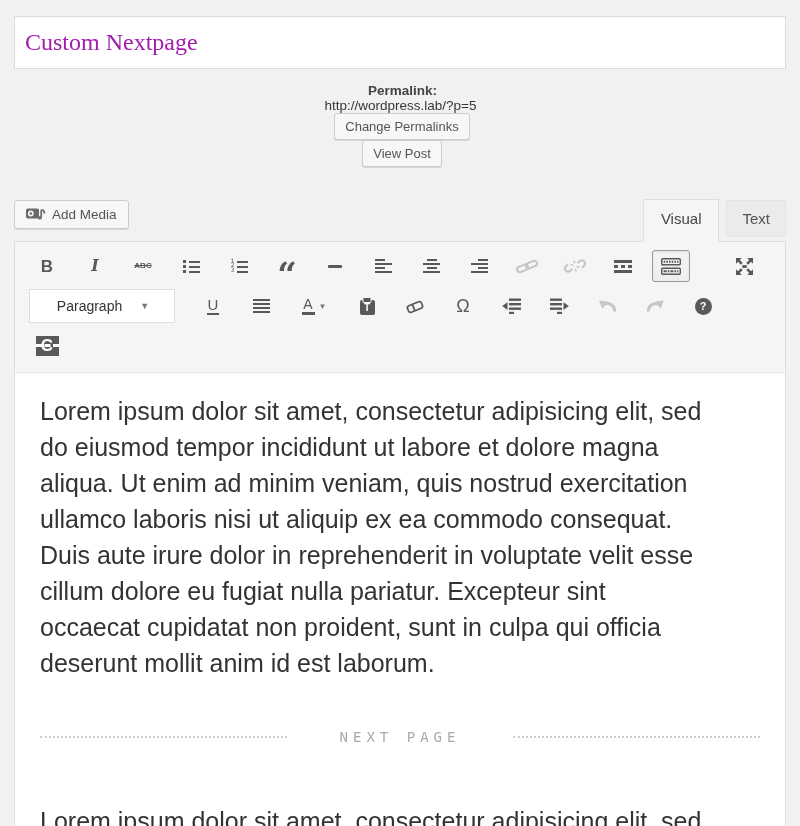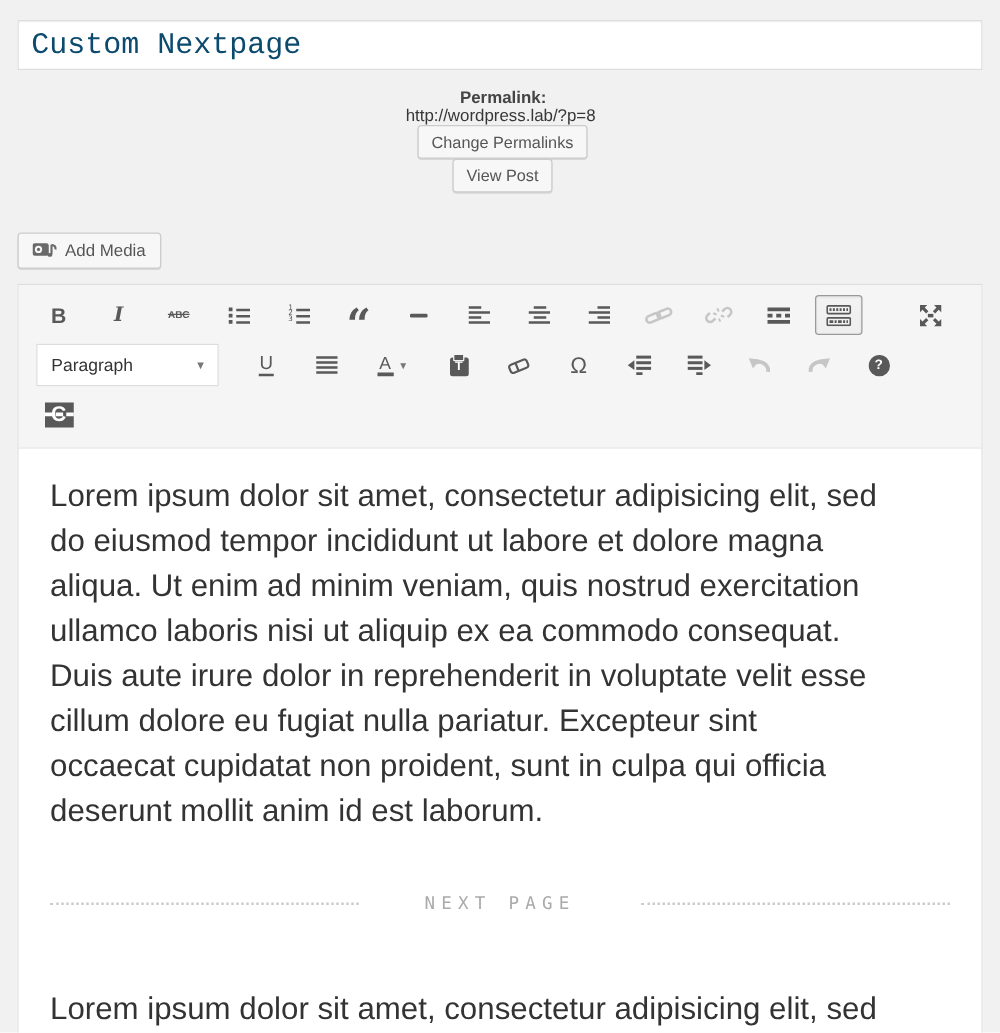--- a/index.html
+++ b/index.html
@@ -4,22 +4,22 @@
 <style>
   html,body{margin:0;padding:0;}
   body{
     width:800px;height:826px;overflow:hidden;box-sizing:border-box;
     background:#f1f1f1;font-family:"Liberation Sans",sans-serif;
   }
   .page{padding:16px 14px 0;}
 
   
   .title-input{
-    display:block;width:100%;box-sizing:border-box;height:40px;
-    font-family:Liberation Mono, monospace;font-size:24px;color:#0c4a6e;
+    display:block;width:100%;box-sizing:border-box;height:53px;
+    font-family:Liberation Serif, serif;font-size:24px;color:#a21caf;
     padding:4px 10px;border:1px solid #ddd;background:#fff;outline:none;
     box-shadow:inset 0 1px 1px rgba(0,0,0,.04);
   }
 
   
   .permalink-row{display:flex;align-items:center;margin:14px 0 0 11px;font-size:13.5px;color:#444;flex-direction:column;}
   .pl-label{font-weight:bold;margin-right:6px;}
   .pl-url{margin-right:10px;color:#373737;}
   .wp-btn{
     font-family:"Liberation Sans",sans-serif;
@@ -86,21 +86,21 @@
   .ic-justify{width:17px;height:14px;background-repeat:no-repeat;
     background-image:linear-gradient(#595959,#595959),linear-gradient(#595959,#595959),linear-gradient(#595959,#595959),linear-gradient(#595959,#595959);
     background-size:17px 2px;background-position:0 0,0 4px,0 8px,0 12px;}
   .ic-more{width:18px;height:13px;background-repeat:no-repeat;
     background-image:linear-gradient(#595959,#595959),linear-gradient(#595959,#595959),linear-gradient(#595959,#595959),linear-gradient(#595959,#595959),linear-gradient(#595959,#595959);
     background-size:18px 3px,4px 3px,4px 3px,4px 3px,18px 3px;
     background-position:0 0,0 5px,7px 5px,14px 5px,0 10px;}
 
   
   .para-select{min-width:124px;height:32px;background:#fff;border:1px solid #ddd;cursor:pointer;
-    display:flex;align-items:center;justify-content:space-between;padding:0 9px 0 11px;margin:0 14px 0 6px;
+    display:flex;align-items:center;justify-content:center;padding:0 9px 0 11px;margin:0 14px 0 6px;
     font-size:14px;color:#333;}
   .para-arrow{font-size:9px;color:#777;margin-left:18px;}
   .fc-stack{display:flex;flex-direction:column;align-items:center;}
   .fc-a{font-size:14px;line-height:12px;color:#595959;}
   .fc-bar{width:13px;height:3px;background:#595959;margin-top:2px;}
   .fc-arrow{font-size:8px;color:#777;}
 
   
   .ic-paste{position:relative;width:15px;height:15px;background:#595959;border-radius:2px;margin-top:3px;
     display:flex;align-items:flex-end;justify-content:center;}
@@ -125,39 +125,43 @@
 </style>
 </head>
 <body>
 
 <div class="page">
 
   <input class="title-input" type="text" value="Custom Nextpage" style="">
 
   <div class="permalink-row">
     <span class="pl-label">Permalink:</span>
-    <span class="pl-url">http://wordpress.lab/?p=8</span>
+    <span class="pl-url">http://wordpress.lab/?p=5</span>
     <button class="wp-btn">Change Permalinks</button>
     <button class="wp-btn">View Post</button>
   </div>
 
   <div class="editor-top">
     <button class="wp-btn add-media">
       <span class="am-icon">
         <svg width="20" height="15" viewBox="0 0 20 15">
           <rect x="0" y="1.5" width="13" height="10" rx="1.8" fill="#6a6a6a"></rect>
           <circle cx="4.8" cy="6.5" r="2.9" fill="#f7f7f7"></circle>
           <circle cx="4.8" cy="6.5" r="1.3" fill="#6a6a6a"></circle>
           <path d="M15.2 2.8 v7.6" stroke="#6a6a6a" stroke-width="1.7" fill="none"></path>
           <path d="M15.2 2.8 q3.6 0.5 3.2 3.8" stroke="#6a6a6a" stroke-width="1.7" fill="none"></path>
           <ellipse cx="13.9" cy="10.9" rx="2" ry="1.55" fill="#6a6a6a"></ellipse>
         </svg>
       </span>
       <span>Add Media</span>
     </button>
+    <div class="tabs">
+      <button class="tab tab-visual">Visual</button>
+      <button class="tab tab-text">Text</button>
+    </div>
   </div>
 
   <div class="editor-box">
     <div class="toolbar">
 
       <div class="tb-row">
         <button class="tb-btn">
           <span class="g glyph-b">B</span>
         </button>
         <button class="tb-btn">

